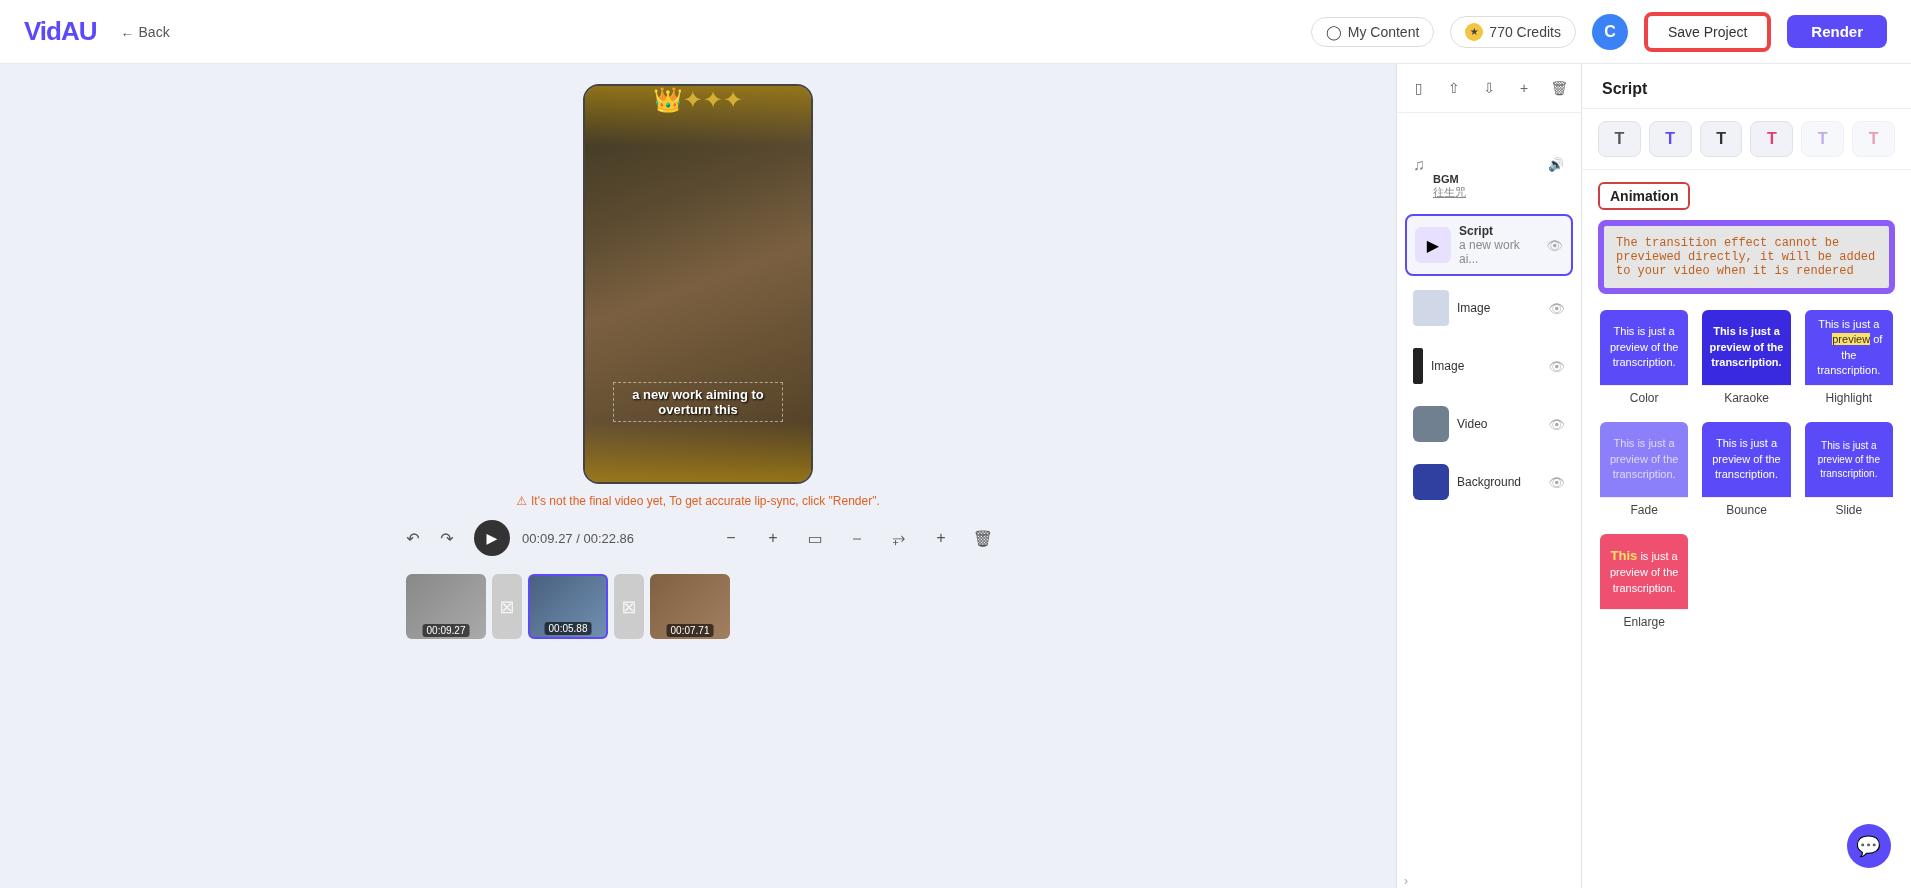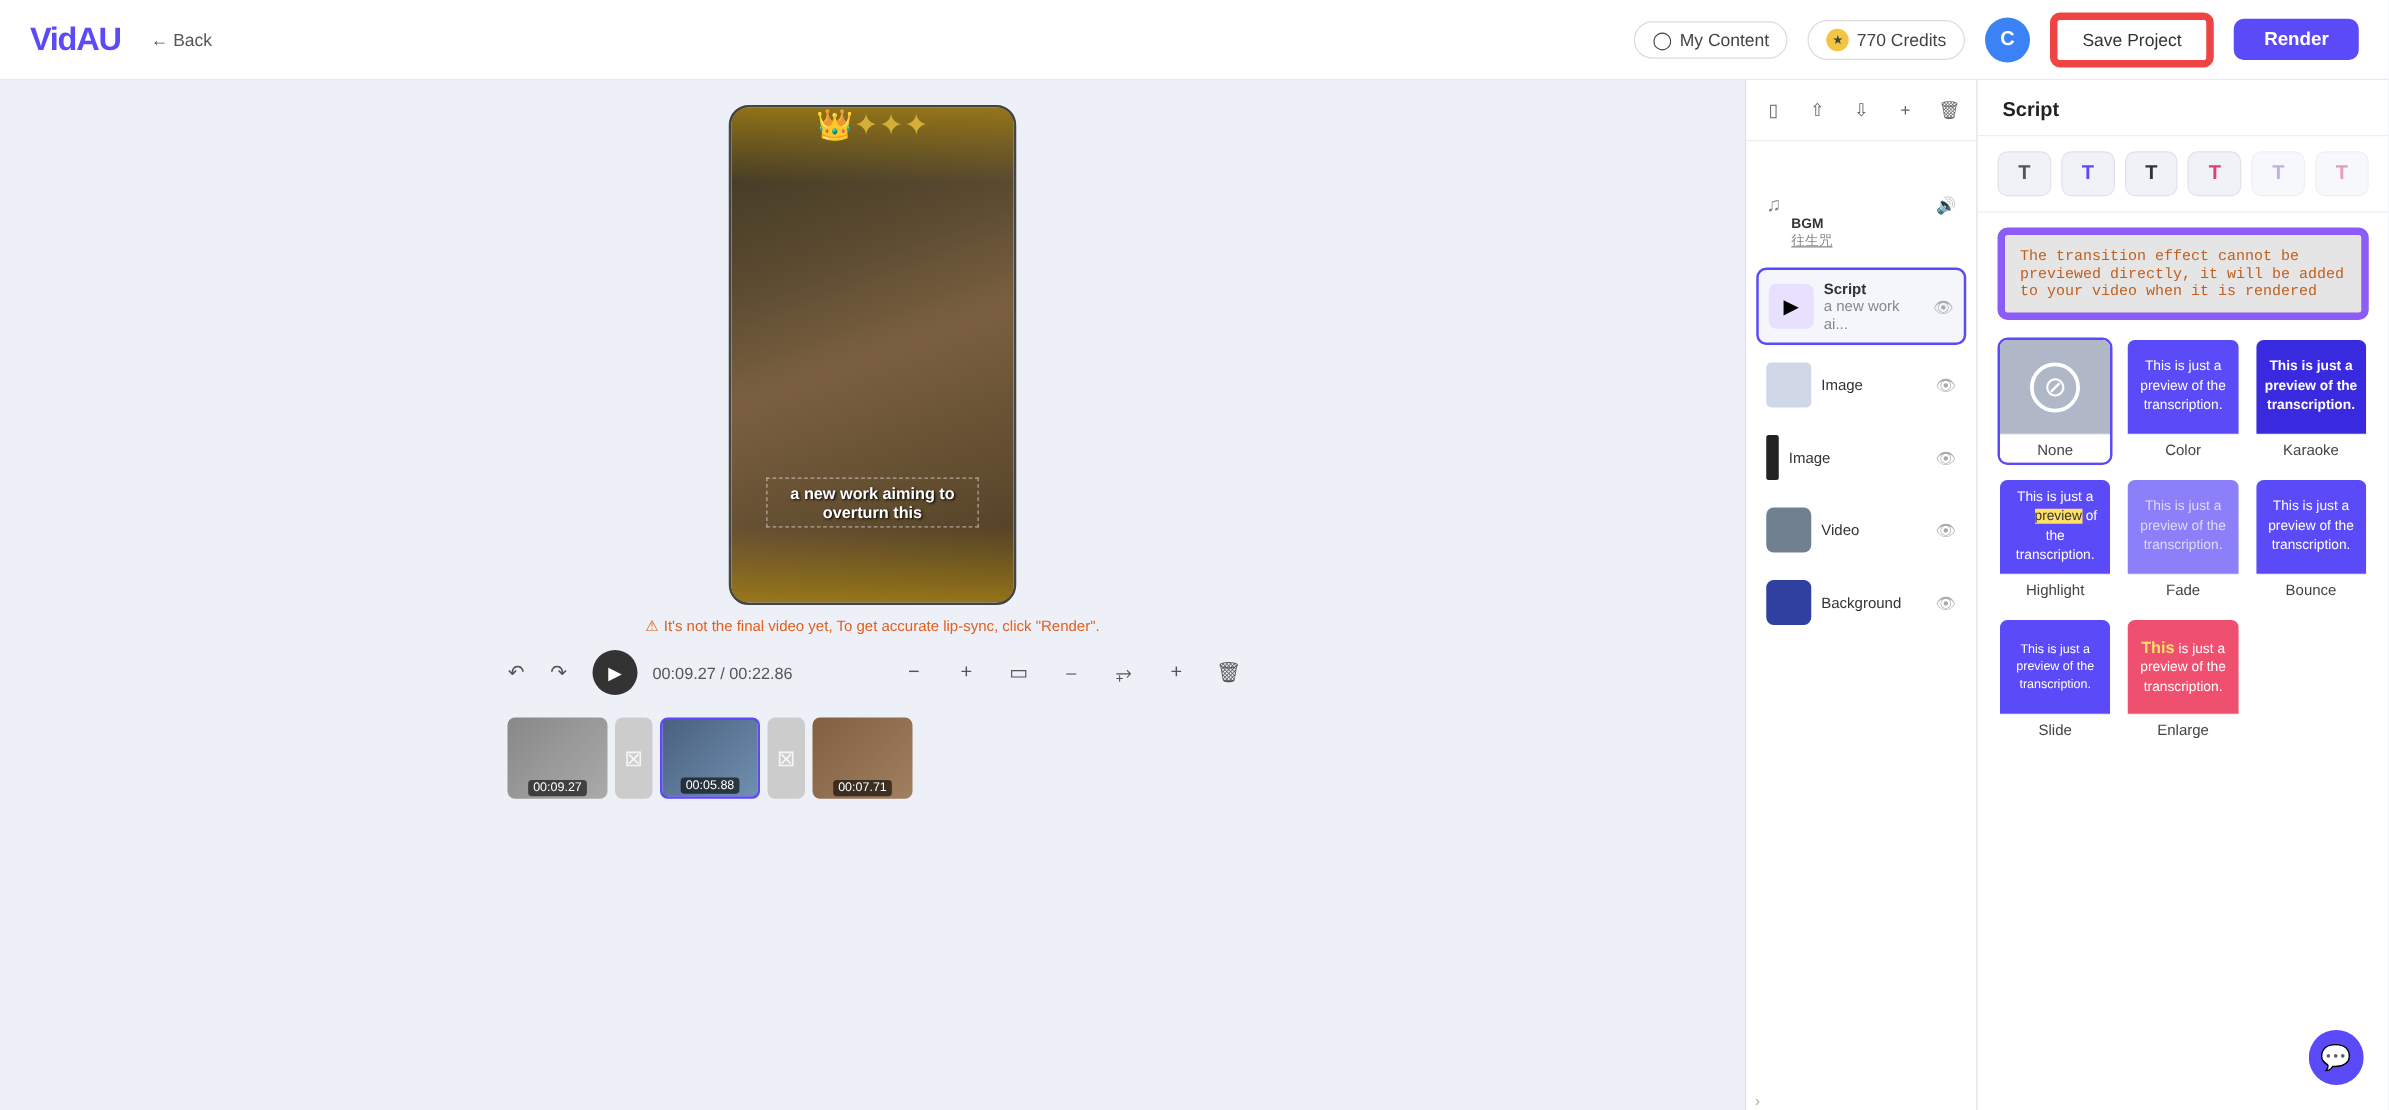--- a/index.html
+++ b/index.html
@@ -10,21 +10,21 @@
       display: flex; align-items: center; background: #fff; height: 64px; padding: 0 24px;
       border-bottom: 1px solid #e8eaf0; flex-shrink: 0; gap: 16px;
     }
     .logo { font-size: 26px; font-weight: 800; color: #5b4af7; letter-spacing: -1px; }
     .back-btn { display: flex; align-items: center; gap: 4px; color: #555; font-size: 14px; cursor: pointer; margin-left: 8px; }
     .header-spacer { flex: 1; }
     .my-content-btn { display: flex; align-items: center; gap: 6px; border: 1px solid #ddd; border-radius: 20px; padding: 6px 14px; font-size: 14px; color: #444; cursor: pointer; background: #fff; }
     .credits-btn { display: flex; align-items: center; gap: 6px; border: 1px solid #ddd; border-radius: 20px; padding: 6px 14px; font-size: 14px; color: #444; cursor: pointer; background: #fff; }
     .credits-icon { width: 18px; height: 18px; background: #f4c542; border-radius: 50%; display: inline-flex; align-items: center; justify-content: center; font-size: 10px; }
     .avatar-circle { width: 36px; height: 36px; background: #3b82f6; border-radius: 50%; color: #fff; font-size: 16px; font-weight: bold; display: flex; align-items: center; justify-content: center; }
-    .save-btn { border: 6px solid #ef4444; border-radius: 8px; padding: 8px 20px; font-size: 14px; color: #333; cursor: pointer; background: #fff; }
+    .save-btn { border: 4px solid #ef4444; border-radius: 8px; padding: 8px 20px; font-size: 14px; color: #333; cursor: pointer; background: #fff; }
     .render-btn { background: #5b4af7; color: #fff; border: none; border-radius: 8px; padding: 8px 24px; font-size: 15px; font-weight: 600; cursor: pointer; }
 
     
     .main { display: flex; flex: 1; overflow: hidden; }
 
     
     .preview-area { flex: 1; display: flex; flex-direction: column; align-items: center; justify-content: flex-start; padding: 20px; background: #eef0f7; }
     .phone-frame-wrapper { position: relative; }
     .phone-frame { width: 230px; height: 400px; border-radius: 16px; overflow: hidden; background: #111; border: 2px solid #444; position: relative; }
     .phone-overlay-top { position: absolute; top: 0; left: 0; width: 100%; height: 60px; background: linear-gradient(to bottom, rgba(180,140,20,0.7), transparent); z-index: 2; }
@@ -257,29 +257,26 @@
     <div class="font-style-row">
       <div class="font-swatch" style="color:#555;">T</div>
       <div class="font-swatch colored">T</div>
       <div class="font-swatch" style="font-weight:900; color:#333;">T</div>
       <div class="font-swatch pink">T</div>
       <div class="font-swatch" style="color:#8060d0; opacity:0.5;">T</div>
       <div class="font-swatch" style="color:#d04060; opacity:0.5;">T</div>
     </div>
 
     <div class="animation-section">
+      <div class="animation-header">
+        <span class="animation-title">Animation</span>
+      </div>
       <div class="animation-warning">The transition effect cannot be previewed directly, it will be added to your video when it is rendered</div>
       <div class="animation-grid">
 
-        <div class="anim-card selected">
-          <div class="anim-preview none-preview">
-            <div class="no-icon"></div>
-          </div>
-          <div class="anim-label">None</div>
-        </div>
 
         <div class="anim-card">
           <div class="anim-preview color-preview">
             <div class="preview-text">This is just a preview of the transcription.</div>
           </div>
           <div class="anim-label">Color</div>
         </div>
 
         <div class="anim-card">
           <div class="anim-preview karaoke-preview">

